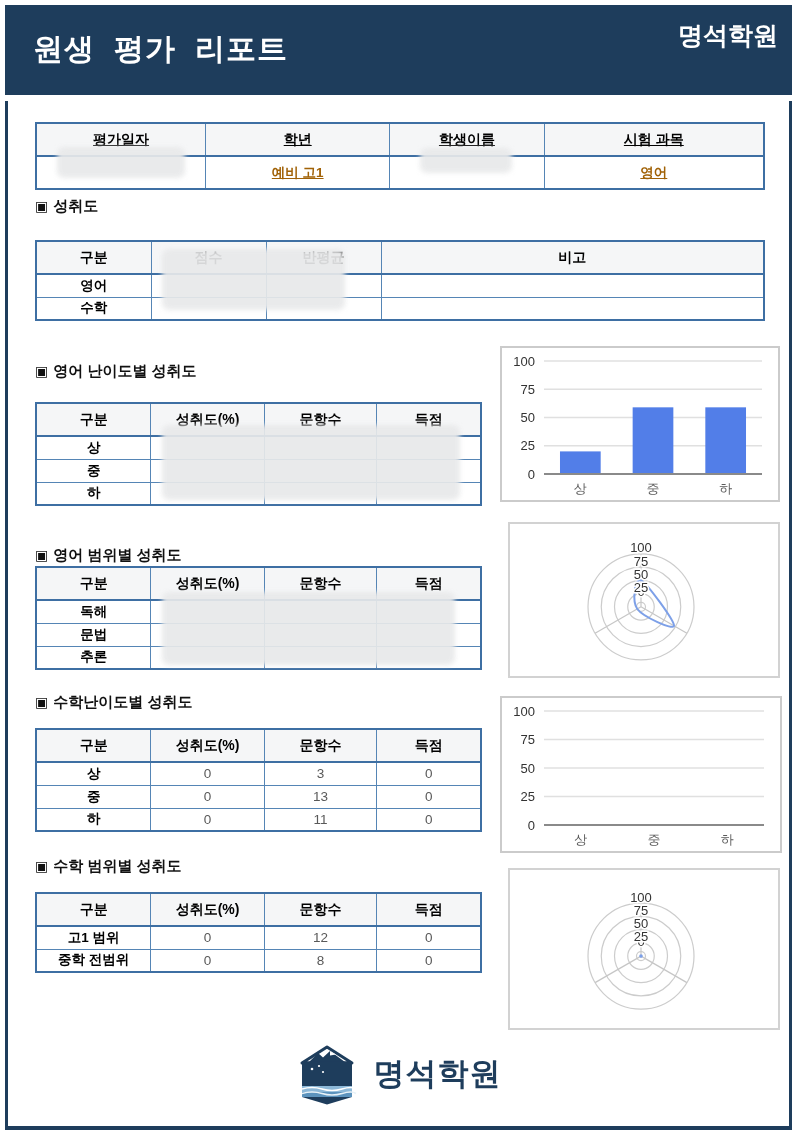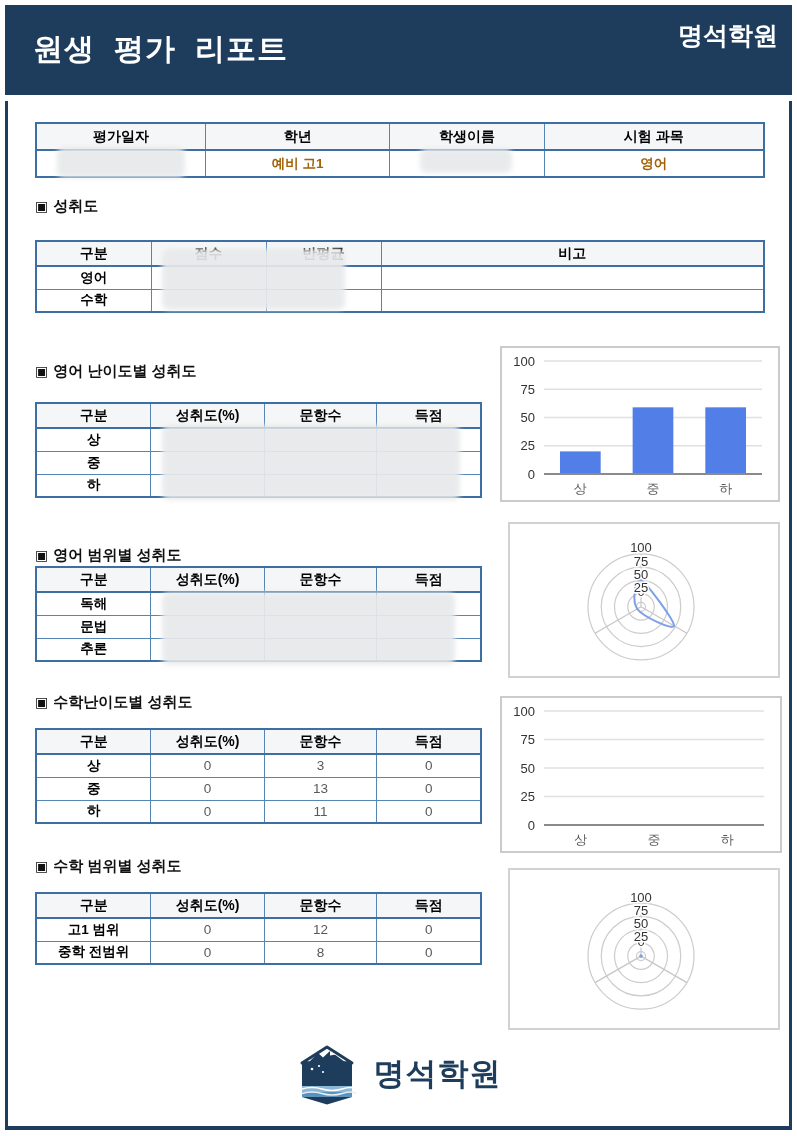--- a/index.html
+++ b/index.html
@@ -17,30 +17,30 @@
            border-left:3px solid #1e3d5c; border-right:3px solid #1e3d5c; border-bottom:4px solid #1e3d5c; }
 
   
   .sec { position:absolute; left:35px; font-size:15px; font-weight:800; color:#111; }
   .sec .marker { font-size:14px; margin-right:5px; }
 
   
   table.tbl { border-collapse:collapse; table-layout:fixed; position:absolute; left:35px; background:#fff;
               border:2px solid #3e6fa3; }
   .tbl th, .tbl td { border:1px solid #5585b5; text-align:center; overflow:hidden; white-space:nowrap; }
-  .tbl th { background:#f5f6f7; font-weight:800; color:#000; font-size:14px; height:25px; border-bottom:2px solid #3e6fa3; }
+  .tbl th { background:#f5f6f7; font-weight:800; color:#000; font-size:14px; height:33px; border-bottom:2px solid #3e6fa3; }
   .tbl td { font-size:13.5px; color:#595959; height:23px; }
   .tbl td.rowhead { font-weight:800; color:#000; }
   table.w-info  { top:122px; width:730px; }
   table.w-ach   { top:240px; width:730px; }
   table.w-engd  { top:402px; width:447px; }
   table.w-engs  { top:566px; width:447px; }
   table.w-mathd { top:728px; width:447px; }
   table.w-maths { top:892px; width:447px; }
-  .w-info th, .w-info td { height:27px; }
+  .w-info th, .w-info td { height:33px;text-decoration:underline; }
   .w-info td { font-weight:800; color:#a16207; }
   .w-info col:nth-child(1){width:23.3%} .w-info col:nth-child(2){width:25.3%}
   .w-info col:nth-child(3){width:21.2%} .w-info col:nth-child(4){width:30.2%}
   .w-ach col:nth-child(1){width:15.8%} .w-ach col:nth-child(2){width:15.8%}
   .w-ach col:nth-child(3){width:15.8%} .w-ach col:nth-child(4){width:52.6%}
   .sec4 col:nth-child(1){width:25.8%} .sec4 col:nth-child(2){width:25.5%}
   .sec4 col:nth-child(3){width:25.3%} .sec4 col:nth-child(4){width:23.4%}
 
   
   .redact { position:absolute; background:#e8e9ea; border-radius:7px; filter:blur(2.5px); opacity:.92; z-index:5; pointer-events:none; }

